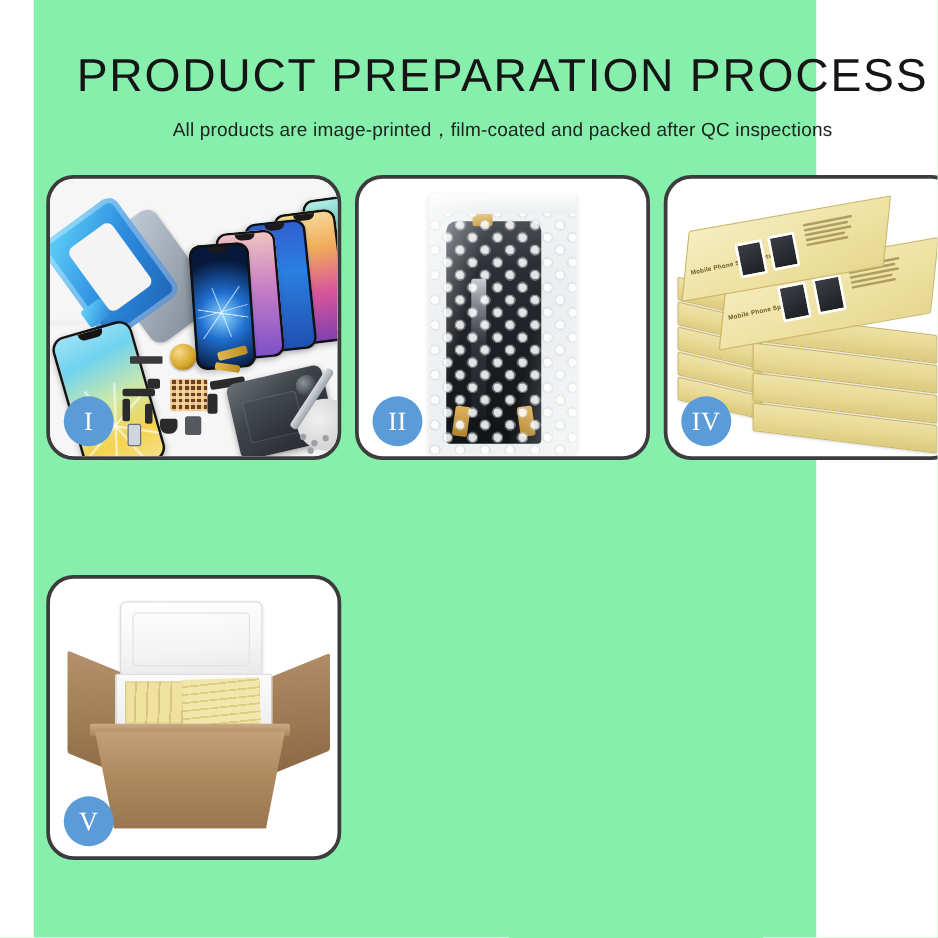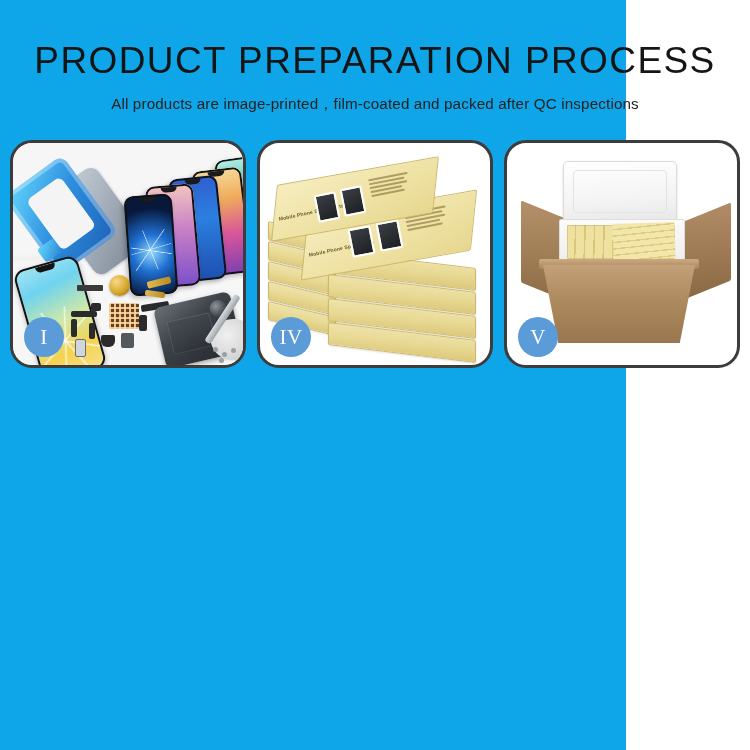--- a/index.html
+++ b/index.html
@@ -12,21 +12,22 @@
     height: 750px;
     overflow: hidden;
     font-family: "Liberation Sans", sans-serif;
     -webkit-font-smoothing: antialiased;
   }
 
   .page {
     position: relative;
     width: 626px;
     height: 750px;
-    background: #0ea5e9;
+    background: #86efac;
+    margin-left: 27px;
   }
 
   
   .header {
     position: absolute;
     left: 0;
     top: 0;
     width: 750px;
     text-align: center;
   }
@@ -544,20 +545,36 @@
         <div class="screws">
           <i style="left:0;top:0;"></i>
             <i style="left:9px;top:5px;"></i>
             <i style="left:18px;top:1px;"></i>
             <i style="left:6px;top:11px;"></i>
         </div>
       </div>
       <div class="badge">I</div>
     </div>
 
+    <div class="panel p2">
+      <div class="stage">
+        <div class="wrap-outer">
+          <div class="inner-screen">
+            <div class="itag"></div>
+            <div class="istrip"></div>
+            <div class="igold1"></div>
+            <div class="igold2"></div>
+          </div>
+          <div class="bubbles"></div>
+          <div class="wrap-top"></div>
+          <div class="wrap-sheen"></div>
+        </div>
+      </div>
+      <div class="badge">II</div>
+    </div>
 
 
     <div class="panel p4">
       <div class="stage">
         <div class="stack">
 
           <div class="kbox" style="left:2px;top:62px;width:66px;height:17px;transform:skewY(13deg);"></div>
           <div class="kbox" style="left:2px;top:82px;width:66px;height:17px;transform:skewY(13deg);"></div>
           <div class="kbox" style="left:2px;top:102px;width:66px;height:17px;transform:skewY(13deg);"></div>
           <div class="kbox" style="left:2px;top:122px;width:66px;height:17px;transform:skewY(13deg);"></div>

